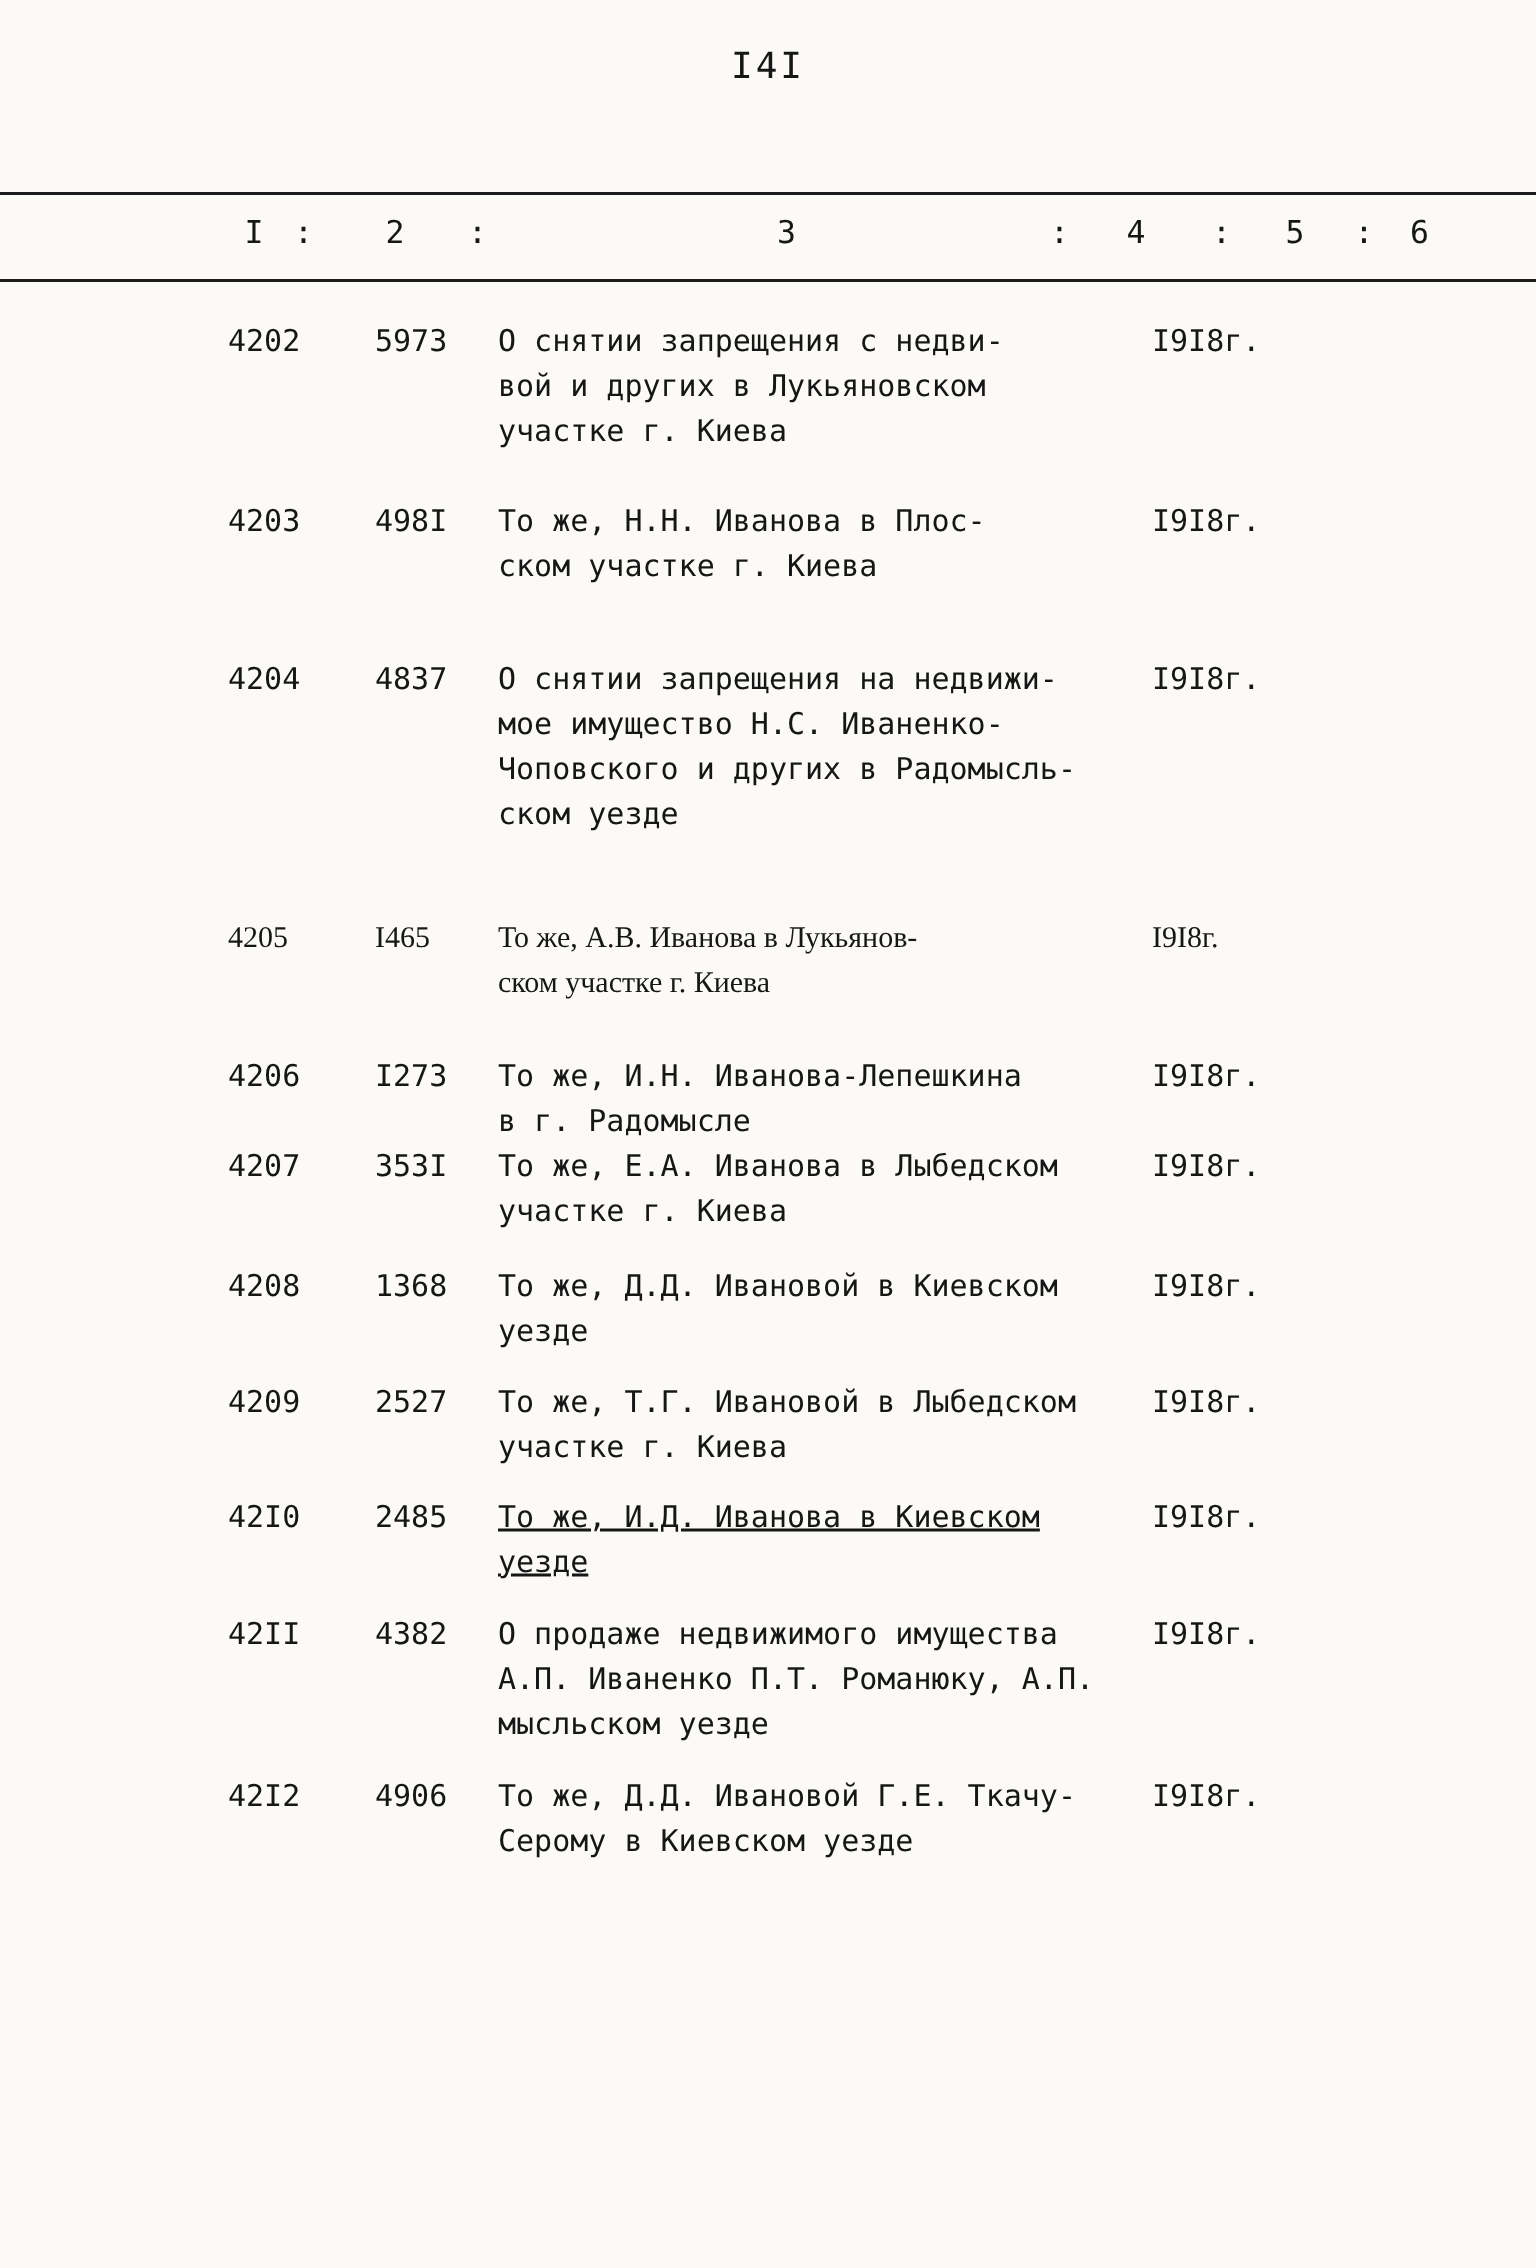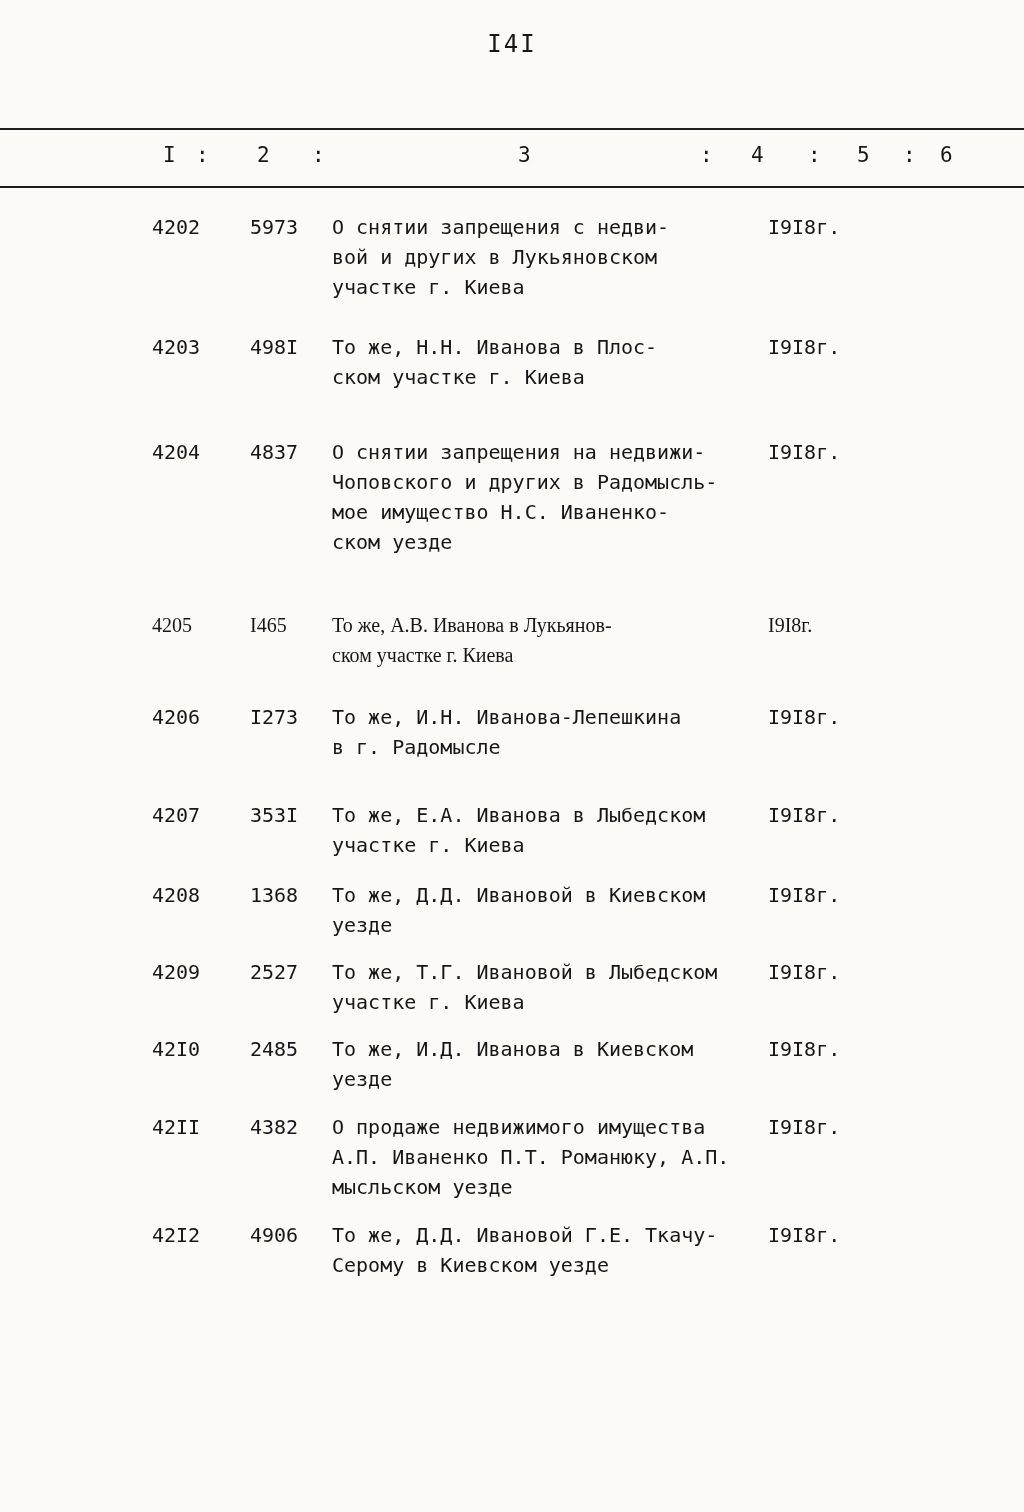--- a/index.html
+++ b/index.html
@@ -130,36 +130,36 @@
         <div>То же, Н.Н. Иванова в Плос-</div>
         <div>ском участке г. Киева</div>
       </div>
       <div class="c4">I9I8г.</div>
     </div>
     <div class="row" style="margin-bottom: 53px;">
       <div class="c1">4204</div>
       <div class="c2">4837</div>
       <div class="c3">
         <div>О снятии запрещения на недвижи-</div>
+        <div>мое имущество Н.С. Иваненко-</div>
         <div>Чоповского и других в Радомысль-</div>
-        <div>мое имущество Н.С. Иваненко-</div>
         <div>ском уезде</div>
       </div>
       <div class="c4">I9I8г.</div>
     </div>
     <div class="row" style="margin-bottom: 32px; font-family: Liberation Serif, serif;">
       <div class="c1">4205</div>
       <div class="c2">I465</div>
       <div class="c3">
         <div>То же, А.В. Иванова в Лукьянов-</div>
         <div>ском участке г. Киева</div>
       </div>
       <div class="c4">I9I8г.</div>
     </div>
-    <div class="row" style="margin-bottom: 38px;">
+    <div class="row" style="">
       <div class="c1">4206</div>
       <div class="c2">I273</div>
       <div class="c3">
         <div>То же, И.Н. Иванова-Лепешкина</div>
         <div>в г. Радомысле</div>
       </div>
       <div class="c4">I9I8г.</div>
     </div>
     <div class="row" style="margin-bottom: 20px;">
       <div class="c1">4207</div>
@@ -181,21 +181,21 @@
     </div>
     <div class="row" style="margin-bottom: 17px;">
       <div class="c1">4209</div>
       <div class="c2">2527</div>
       <div class="c3">
         <div>То же, Т.Г. Ивановой в Лыбедском</div>
         <div>участке г. Киева</div>
       </div>
       <div class="c4">I9I8г.</div>
     </div>
-    <div class="row" style="margin-bottom: 18px;">
+    <div class="row" style="margin-bottom: 18px; text-decoration: underline;">
       <div class="c1">42I0</div>
       <div class="c2">2485</div>
       <div class="c3">
         <div>То же, И.Д. Иванова в Киевском</div>
         <div>уезде</div>
       </div>
       <div class="c4">I9I8г.</div>
     </div>
     <div class="row" style="margin-bottom: 18px;">
       <div class="c1">42II</div>

